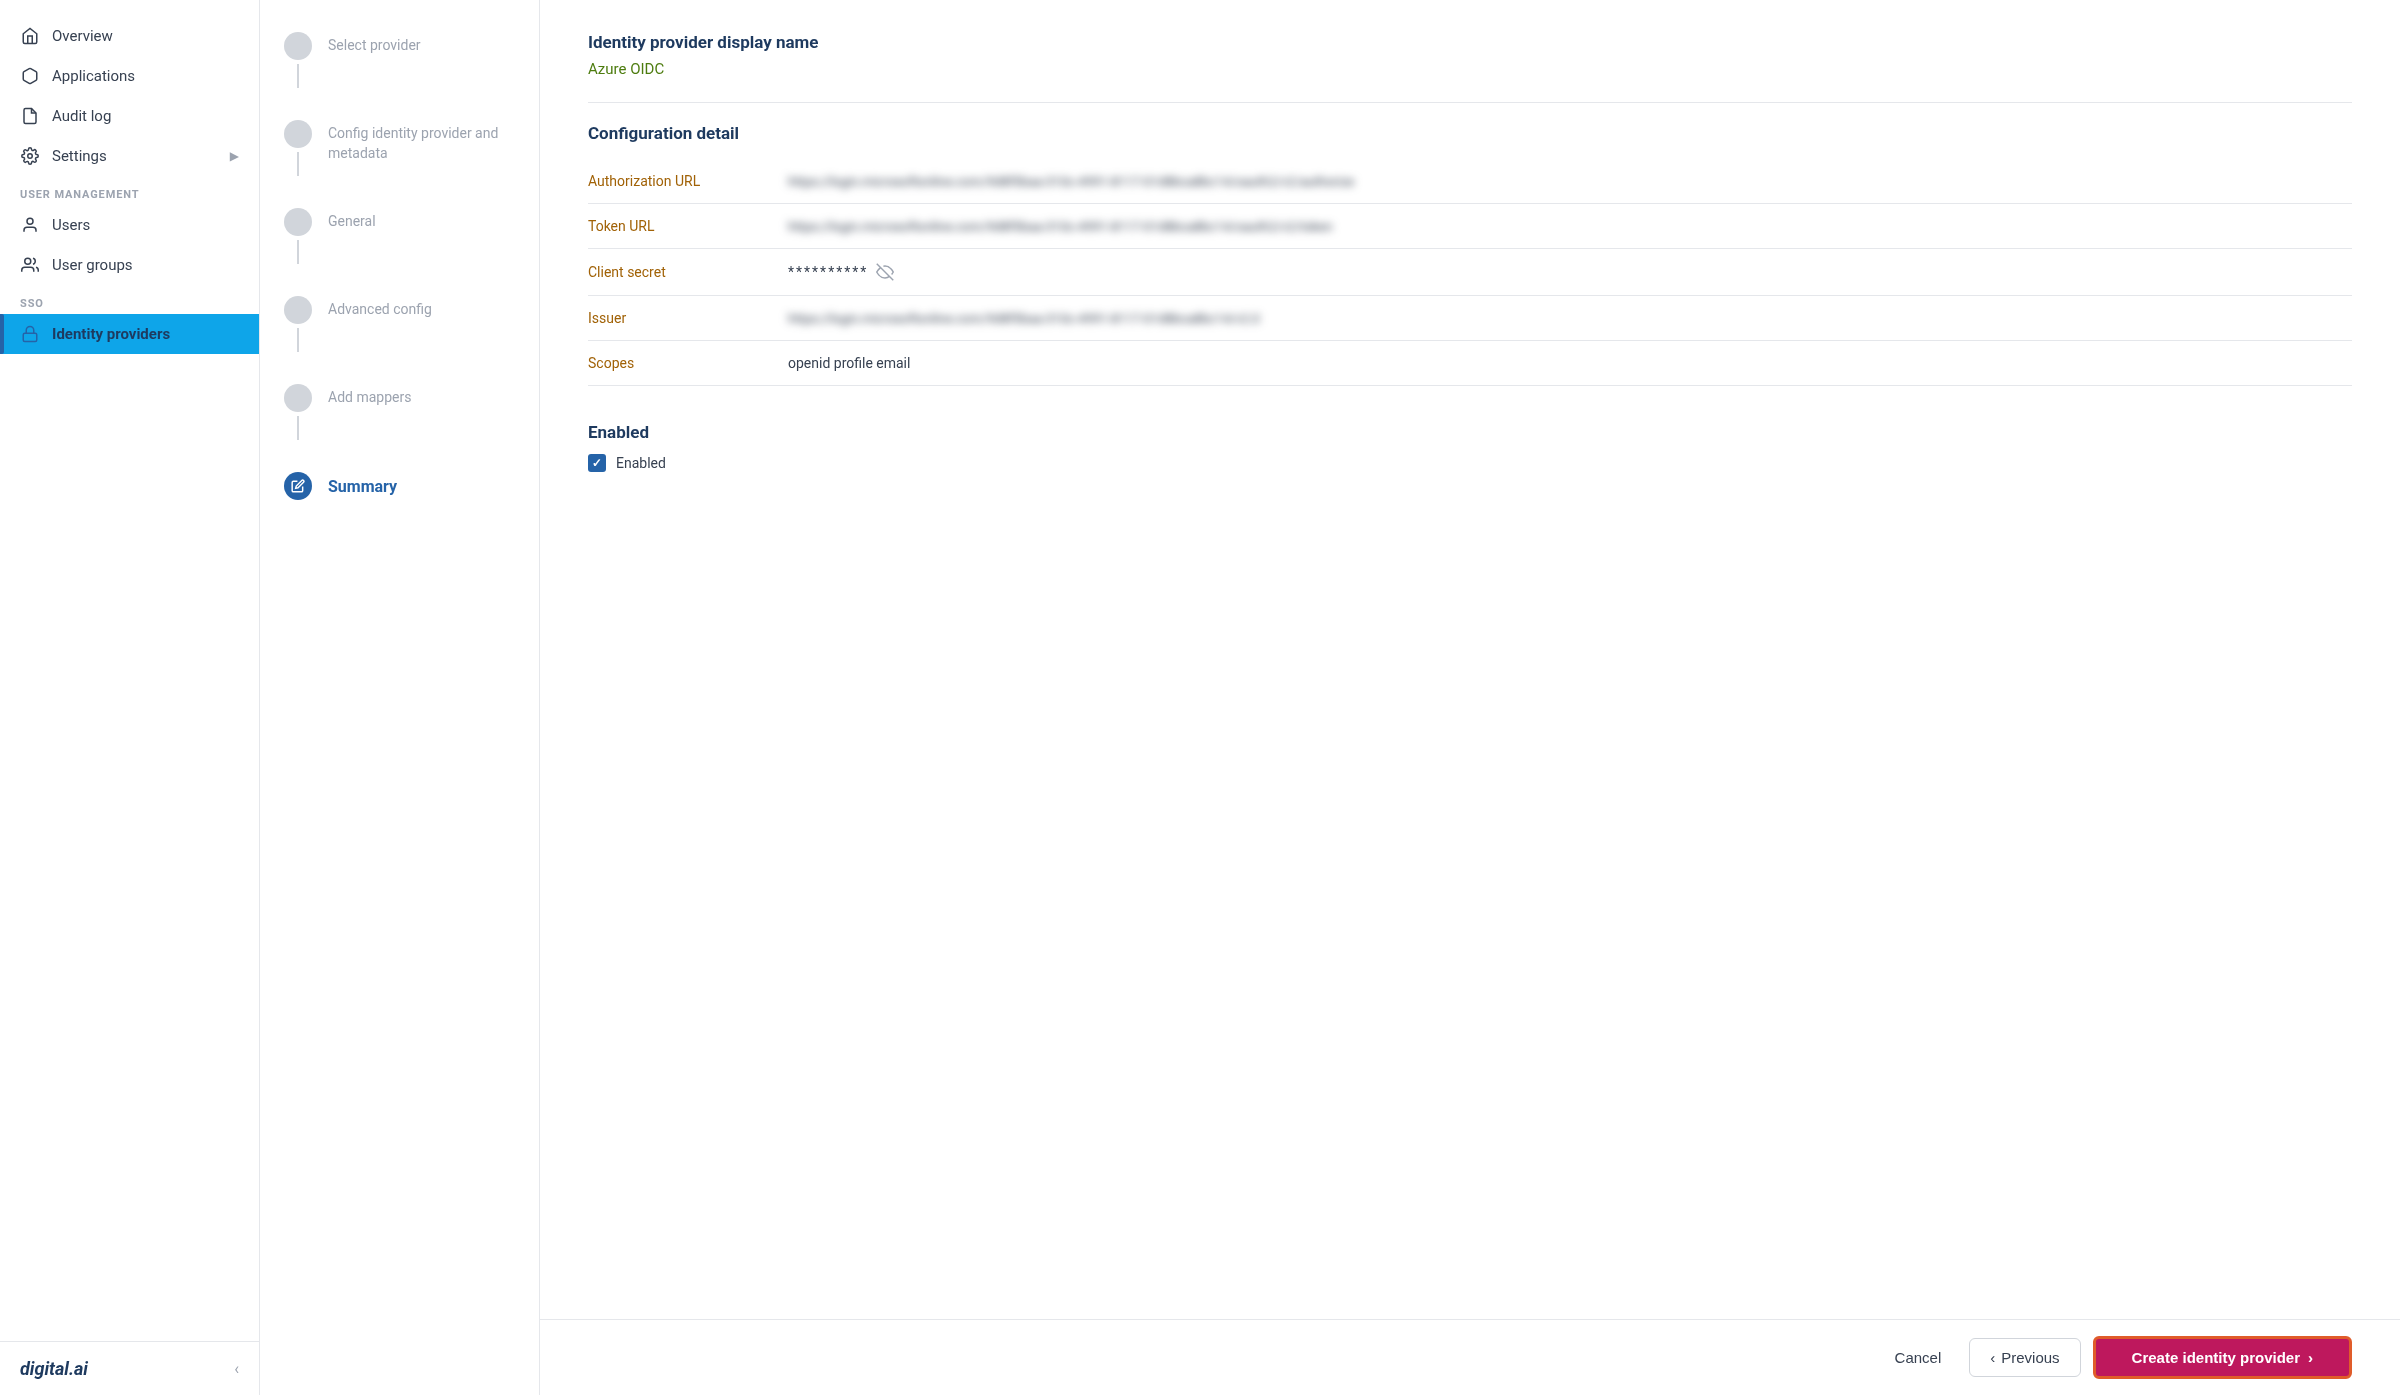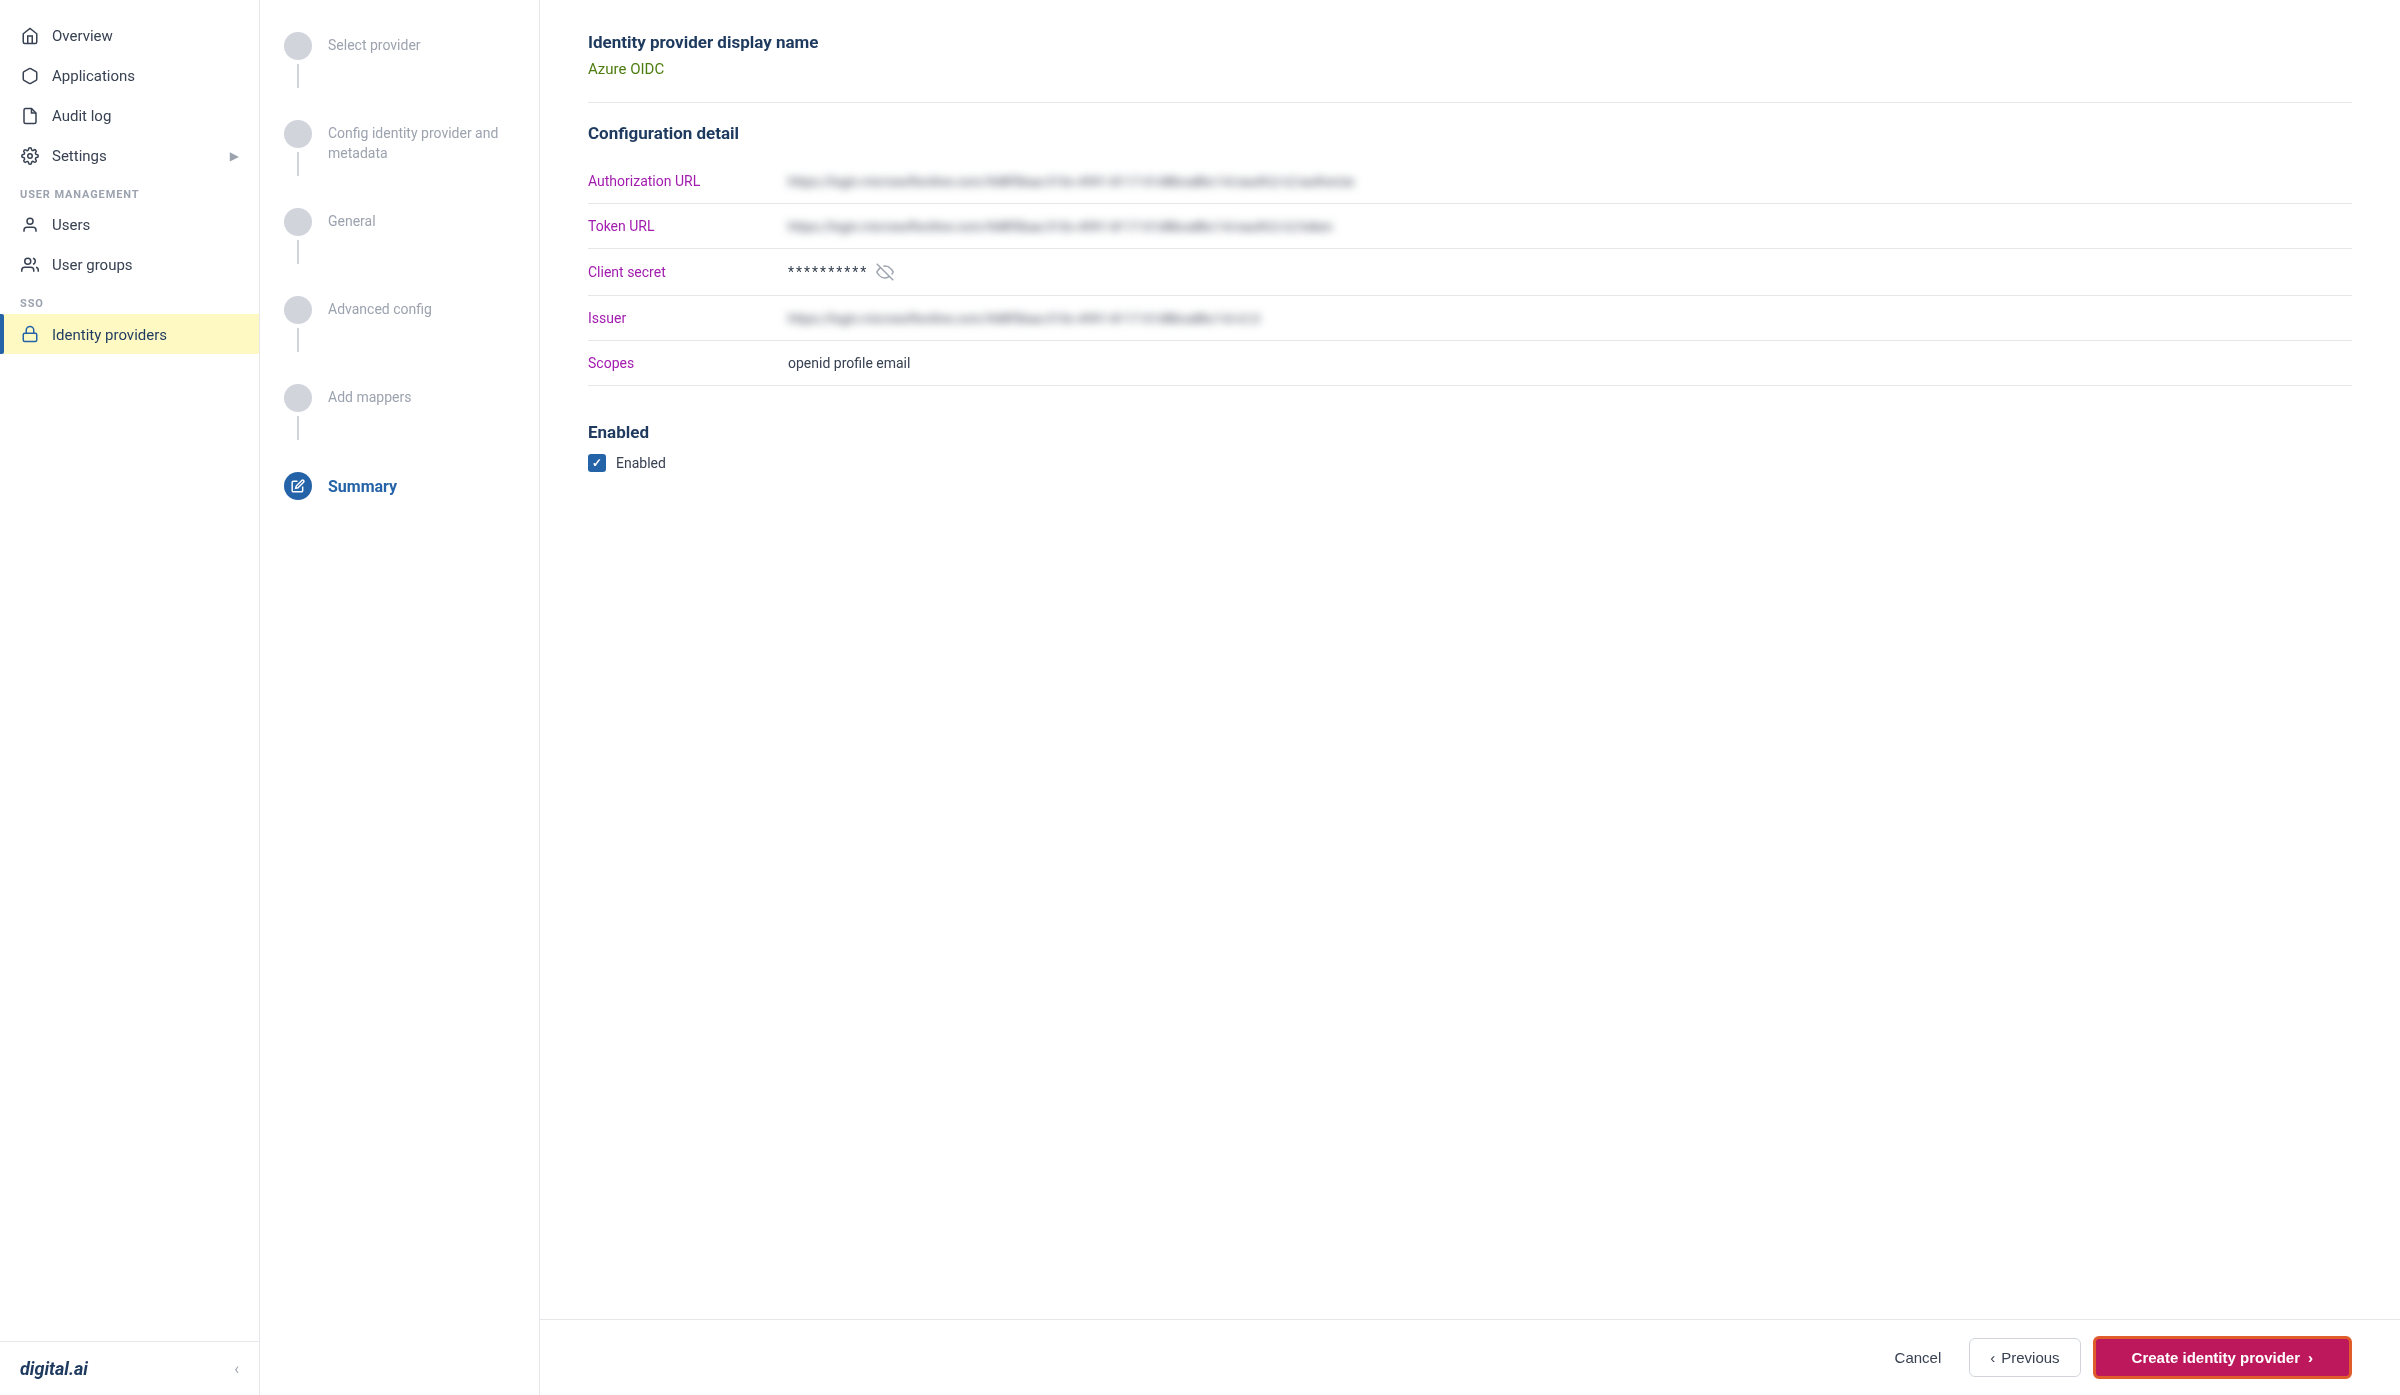--- a/index.html
+++ b/index.html
@@ -21,24 +21,23 @@
       align-items: center;
       gap: 12px;
       padding: 10px 20px;
       cursor: pointer;
       color: #374151;
       font-size: 15px;
       border-radius: 0;
       position: relative;
     }
     .sidebar-item.active {
-      background: #fef9c3;
+      background: #0ea5e9;
       color: #1e3a5f;
-      font-weight: 400;
-      align-items: flex-end;
+      font-weight: 700;
     }
     .sidebar-item.active::before {
       content: '';
       position: absolute;
       left: 0;
       top: 0;
       bottom: 0;
       width: 4px;
       background: #2563a8;
       border-radius: 0 2px 2px 0;
@@ -146,21 +145,21 @@
     .field-value-display {
       font-size: 15px;
       color: #4d7c0f;
       margin-bottom: 24px;
     }
     .divider { border: none; border-top: 1px solid #e5e7eb; margin: 20px 0; }
 
     .detail-table { width: 100%; border-collapse: collapse; }
     .detail-table tr { border-bottom: 1px solid #e5e7eb; }
     .detail-table td { padding: 14px 0; vertical-align: middle; }
-    .detail-table td:first-child { color: #a21caf; font-size: 14px; width: 200px; }
+    .detail-table td:first-child { color: #a16207; font-size: 14px; width: 200px; }
     .detail-table td:last-child { color: #374151; font-size: 14px; }
     .blurred-text {
       filter: blur(4px);
       user-select: none;
       color: #374151;
       font-size: 13px;
     }
     .password-field { display: flex; align-items: center; gap: 8px; }
     .eye-icon { color: #9ca3af; cursor: pointer; font-size: 16px; }
 

